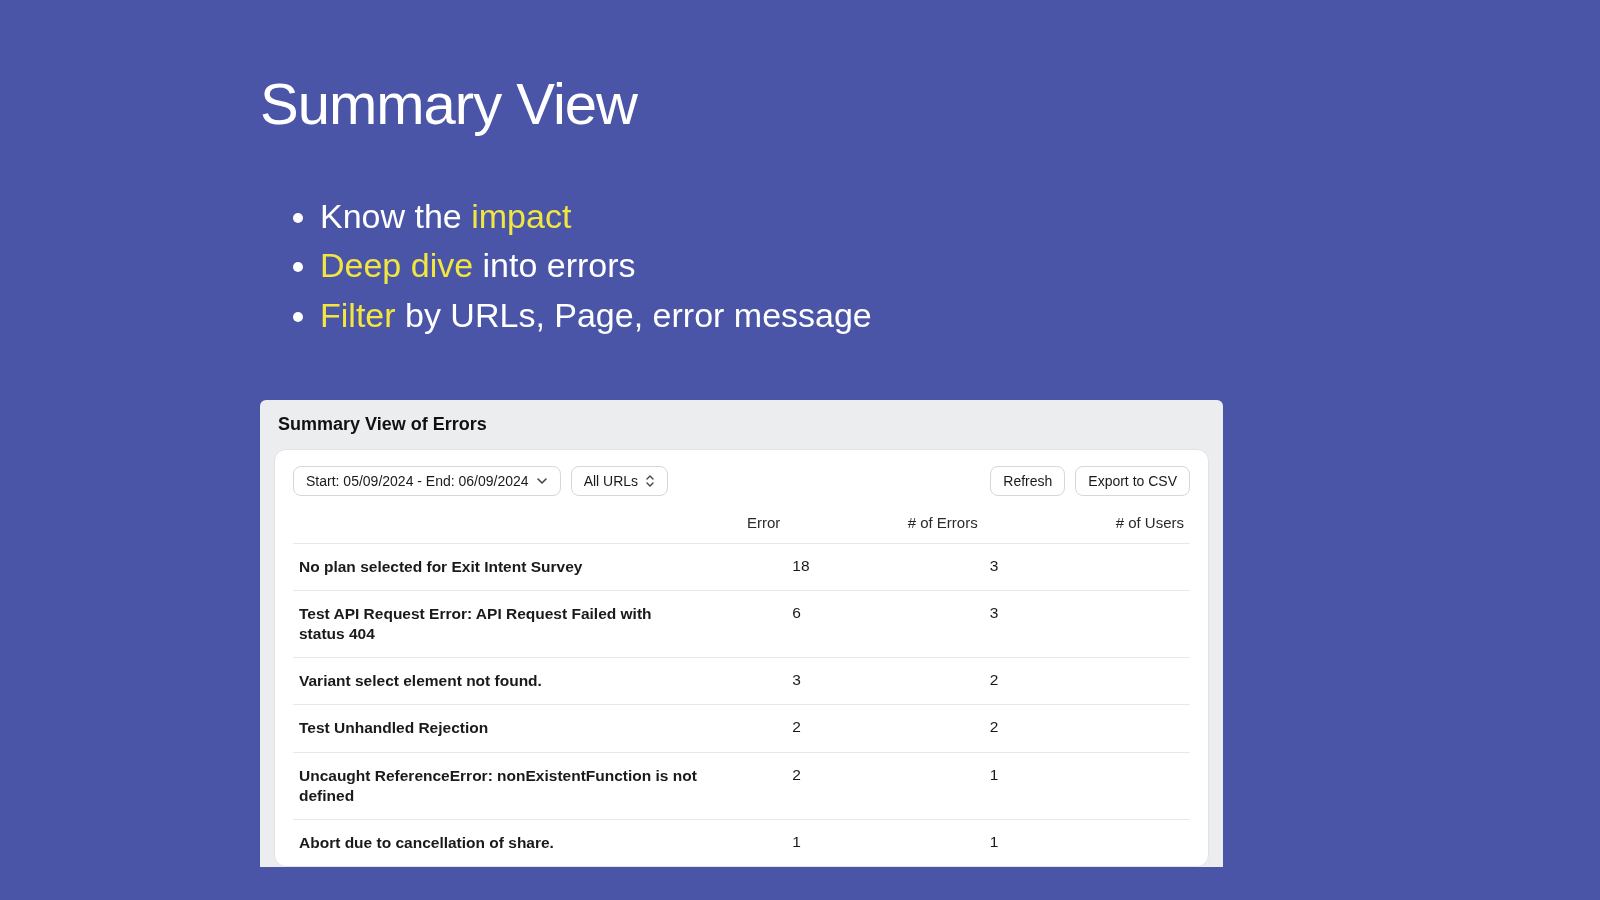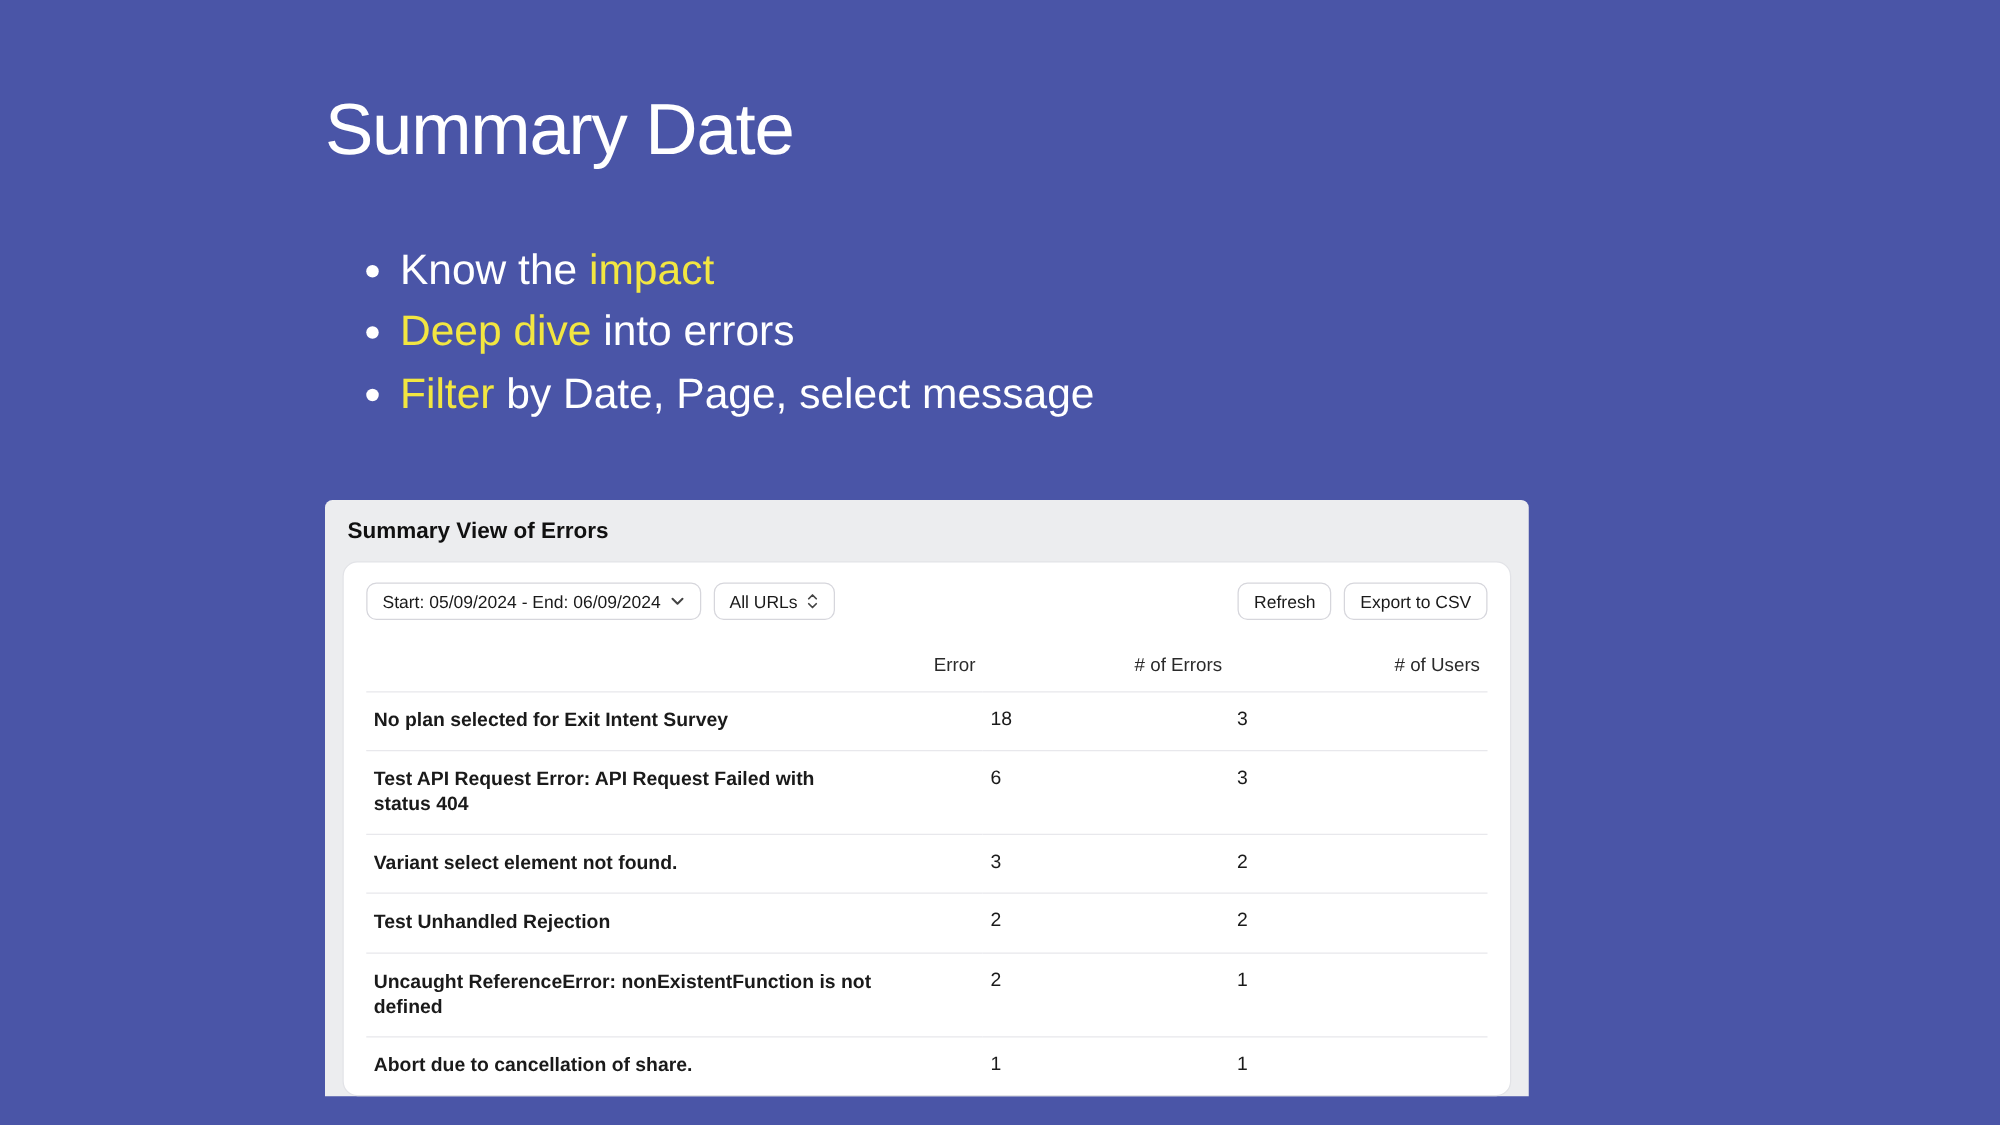--- a/index.html
+++ b/index.html
@@ -53,21 +53,21 @@
       background: #ffffff;
       border-radius: 12px;
       padding: 16px 18px 0 18px;
       color: #111;
       border: 1px solid #e2e3e7;
     }
     .toolbar {
       display: flex;
       align-items: center;
       gap: 10px;
-      margin-bottom: 18px;
+      margin-bottom: 8px;
     }
     .toolbar-spacer {
       flex: 1;
     }
     .btn {
       background: #ffffff;
       border: 1px solid #d6d6dc;
       border-radius: 8px;
       padding: 7px 12px;
       font-size: 14px;
@@ -115,31 +115,31 @@
       margin-left: 45px;
     }
     .errwrap {
       max-width: 400px;
       line-height: 1.3;
     }
   </style>
 </head>
 <body>
 
-<h1 class="slide-title">Summary Date</h1>
+<h1 class="slide-title">Summary View</h1>
 
 <ul class="bullets">
   <li>
     <span>Know the </span><span class="hl">impact</span><span></span>
   </li>
   <li>
     <span></span><span class="hl">Deep dive</span><span> into errors</span>
   </li>
   <li>
-    <span></span><span class="hl">Filter</span><span> by Date, Page, select message</span>
+    <span></span><span class="hl">Filter</span><span> by URLs, Page, error message</span>
   </li>
 </ul>
 
 <div class="panel-outer">
   <div class="panel-header">Summary View of Errors</div>
 
   <div class="card">
 
     <div class="toolbar">
       <button class="btn">

